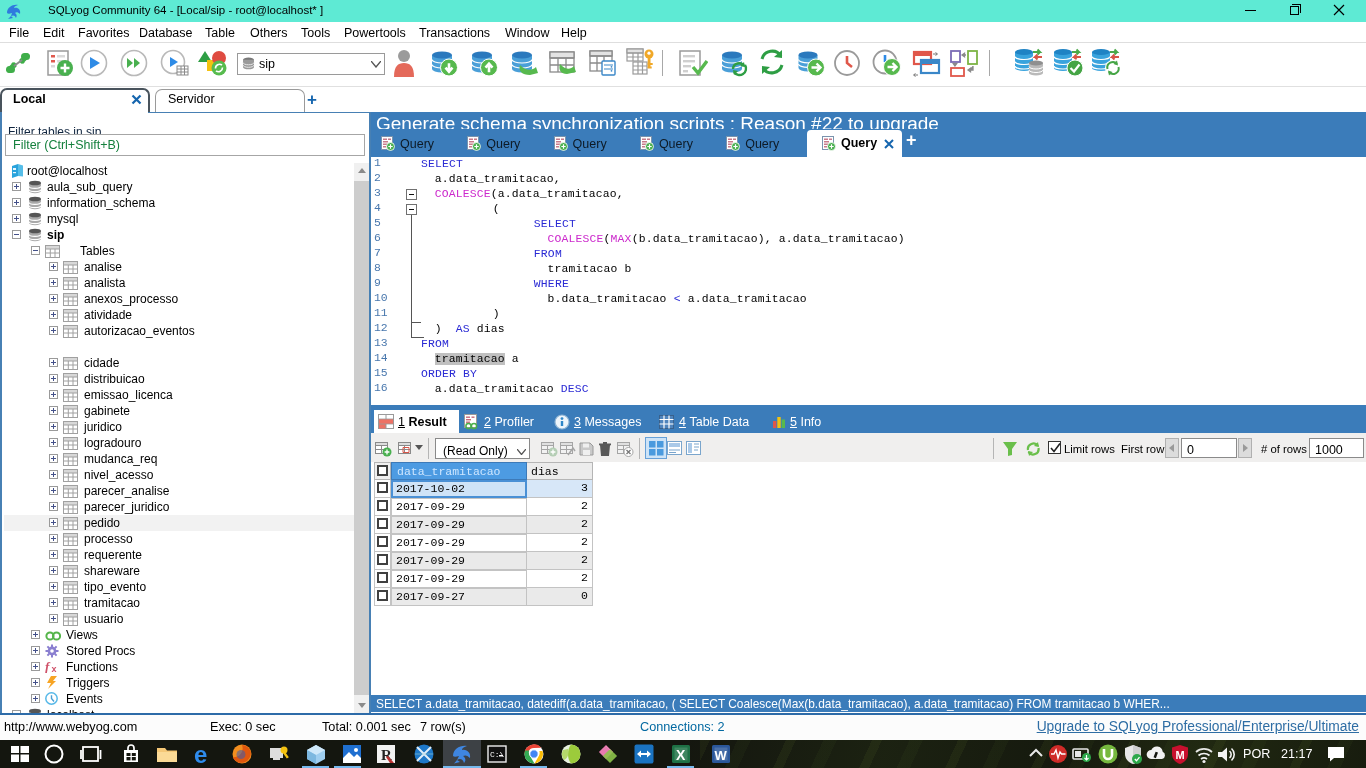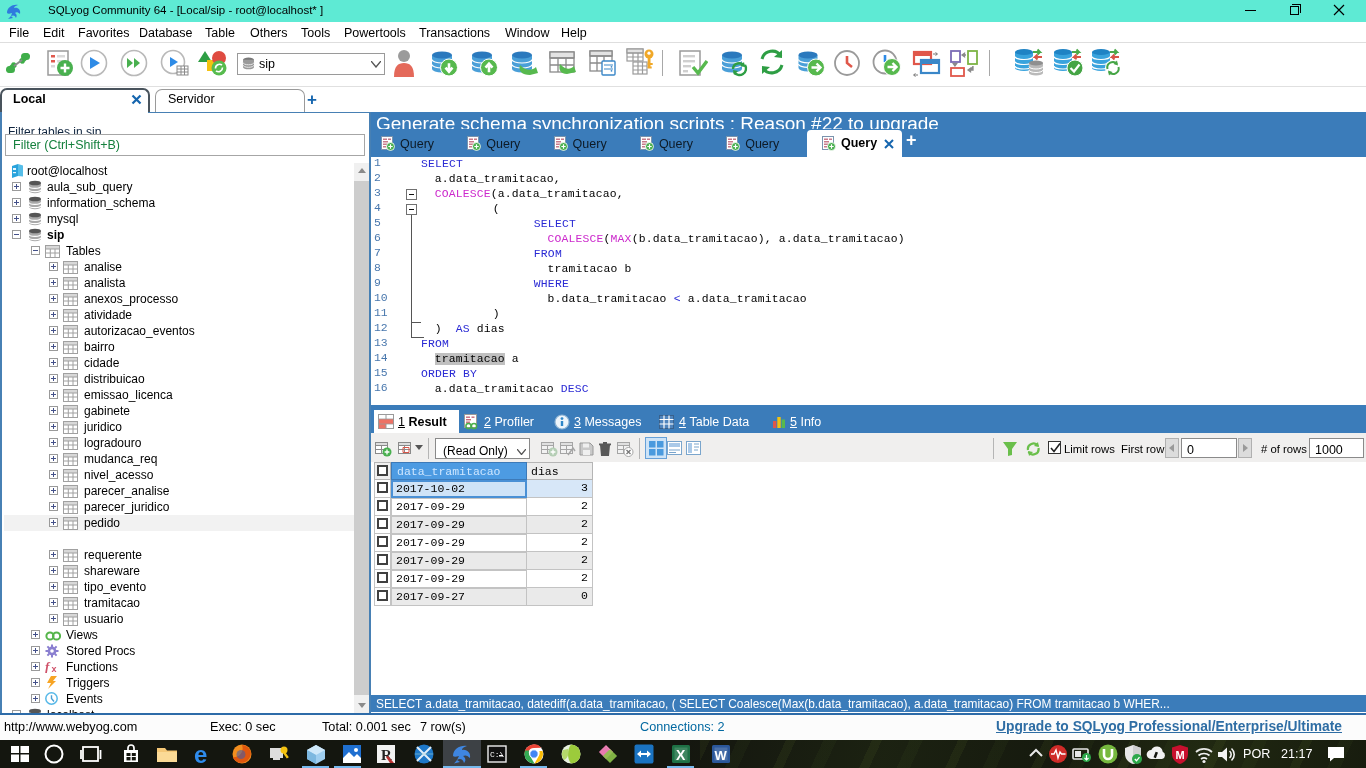--- a/index.html
+++ b/index.html
@@ -317,21 +317,21 @@
       </svg>
       <span class="lbl" style="left:43px;font-weight:bold">sip</span>
     </div>
 <div class="tree-row" style="top:130px">
       <span class="exp" style="left:27px"></span>
       <svg class="ab" style="left:41px;top:2px" width="15" height="13" viewBox="0 0 15 13">
 <rect x="0.5" y="0.5" width="14" height="12" fill="#fff" stroke="#a0a0a0"></rect>
 <rect x="0.5" y="0.5" width="14" height="3.5" fill="#d8d8d8" stroke="#a0a0a0"></rect>
 <path d="M0.5 8 H14.5 M5.3 4 V12.5 M10 4 V12.5" stroke="#a0a0a0" fill="none"></path>
       </svg>
-      <span class="lbl" style="left:62px">Tables</span>
+      <span class="lbl" style="left:76px">Tables</span>
     </div>
 <div class="tree-row" style="top:146px;">
       <span class="exp plus" style="left:45px"></span>
       <svg class="ab" style="left:59px;top:2px" width="15" height="13" viewBox="0 0 15 13">
 <rect x="0.5" y="0.5" width="14" height="12" fill="#fff" stroke="#a0a0a0"></rect>
 <rect x="0.5" y="0.5" width="14" height="3.5" fill="#d8d8d8" stroke="#a0a0a0"></rect>
 <path d="M0.5 8 H14.5 M5.3 4 V12.5 M10 4 V12.5" stroke="#a0a0a0" fill="none"></path>
       </svg>
       <span class="lbl" style="left:80px">analise</span>
     </div>
@@ -364,29 +364,20 @@
     </div>
 <div class="tree-row" style="top:210px;">
       <span class="exp plus" style="left:45px"></span>
       <svg class="ab" style="left:59px;top:2px" width="15" height="13" viewBox="0 0 15 13">
 <rect x="0.5" y="0.5" width="14" height="12" fill="#fff" stroke="#a0a0a0"></rect>
 <rect x="0.5" y="0.5" width="14" height="3.5" fill="#d8d8d8" stroke="#a0a0a0"></rect>
 <path d="M0.5 8 H14.5 M5.3 4 V12.5 M10 4 V12.5" stroke="#a0a0a0" fill="none"></path>
       </svg>
       <span class="lbl" style="left:80px">autorizacao_eventos</span>
     </div>
-<div class="tree-row" style="top:226px;">
-      <span class="exp plus" style="left:45px"></span>
-      <svg class="ab" style="left:59px;top:2px" width="15" height="13" viewBox="0 0 15 13">
-<rect x="0.5" y="0.5" width="14" height="12" fill="#fff" stroke="#a0a0a0"></rect>
-<rect x="0.5" y="0.5" width="14" height="3.5" fill="#d8d8d8" stroke="#a0a0a0"></rect>
-<path d="M0.5 8 H14.5 M5.3 4 V12.5 M10 4 V12.5" stroke="#a0a0a0" fill="none"></path>
-      </svg>
-      <span class="lbl" style="left:80px">bairro</span>
-    </div>
 <div class="tree-row" style="top:242px;">
       <span class="exp plus" style="left:45px"></span>
       <svg class="ab" style="left:59px;top:2px" width="15" height="13" viewBox="0 0 15 13">
 <rect x="0.5" y="0.5" width="14" height="12" fill="#fff" stroke="#a0a0a0"></rect>
 <rect x="0.5" y="0.5" width="14" height="3.5" fill="#d8d8d8" stroke="#a0a0a0"></rect>
 <path d="M0.5 8 H14.5 M5.3 4 V12.5 M10 4 V12.5" stroke="#a0a0a0" fill="none"></path>
       </svg>
       <span class="lbl" style="left:80px">cidade</span>
     </div>
 <div class="tree-row" style="top:258px;">
@@ -471,20 +462,29 @@
       <span class="lbl" style="left:80px">parecer_juridico</span>
     </div>
 <div class="tree-row" style="top:402px;background:#f2f2f2;">
       <span class="exp plus" style="left:45px"></span>
       <svg class="ab" style="left:59px;top:2px" width="15" height="13" viewBox="0 0 15 13">
 <rect x="0.5" y="0.5" width="14" height="12" fill="#fff" stroke="#a0a0a0"></rect>
 <rect x="0.5" y="0.5" width="14" height="3.5" fill="#d8d8d8" stroke="#a0a0a0"></rect>
 <path d="M0.5 8 H14.5 M5.3 4 V12.5 M10 4 V12.5" stroke="#a0a0a0" fill="none"></path>
       </svg>
       <span class="lbl" style="left:80px">pedido</span>
+    </div>
+<div class="tree-row" style="top:418px;">
+      <span class="exp plus" style="left:45px"></span>
+      <svg class="ab" style="left:59px;top:2px" width="15" height="13" viewBox="0 0 15 13">
+<rect x="0.5" y="0.5" width="14" height="12" fill="#fff" stroke="#a0a0a0"></rect>
+<rect x="0.5" y="0.5" width="14" height="3.5" fill="#d8d8d8" stroke="#a0a0a0"></rect>
+<path d="M0.5 8 H14.5 M5.3 4 V12.5 M10 4 V12.5" stroke="#a0a0a0" fill="none"></path>
+      </svg>
+      <span class="lbl" style="left:80px">processo</span>
     </div>
 <div class="tree-row" style="top:434px;">
       <span class="exp plus" style="left:45px"></span>
       <svg class="ab" style="left:59px;top:2px" width="15" height="13" viewBox="0 0 15 13">
 <rect x="0.5" y="0.5" width="14" height="12" fill="#fff" stroke="#a0a0a0"></rect>
 <rect x="0.5" y="0.5" width="14" height="3.5" fill="#d8d8d8" stroke="#a0a0a0"></rect>
 <path d="M0.5 8 H14.5 M5.3 4 V12.5 M10 4 V12.5" stroke="#a0a0a0" fill="none"></path>
       </svg>
       <span class="lbl" style="left:80px">requerente</span>
     </div>
@@ -914,21 +914,21 @@
 <div class="ab" style="left:371px;top:695px;width:995px;height:17px;background:#3b7cba">
     <div class="ab" style="left:5px;top:2px;font-size:11.9px;color:#fff;white-space:nowrap">SELECT a.data_tramitacao, datediff(a.data_tramitacao, ( SELECT Coalesce(Max(b.data_tramitacao), a.data_tramitacao) FROM tramitacao b WHER...</div>
   </div>
 <div class="ab" style="left:0;top:713px;width:1366px;height:2px;background:#2d6ba8"></div>
 <div class="ab" style="left:0;top:715px;width:1366px;height:25px;background:#fcfcfc">
 <div class="ab" style="left:4px;top:5px;font-size:12.7px;color:#000">http://www.webyog.com</div>
 <div class="ab" style="left:210px;top:5px;font-size:12.7px;color:#000">Exec: 0 sec</div>
 <div class="ab" style="left:322px;top:5px;font-size:12.7px;color:#000">Total: 0.001 sec</div>
 <div class="ab" style="left:420px;top:5px;font-size:12.7px;color:#000">7 row(s)</div>
 <div class="ab" style="left:640px;top:5px;font-size:12.7px;color:#0369a1">Connections: 2</div>
-<div class="ab" style="right:24px;top:4px;font-size:13.8px;color:#2e6da4;font-weight:bold;text-decoration:underline">Upgrade to SQLyog Professional/Enterprise/Ultimate</div>
+<div class="ab" style="right:7px;top:4px;font-size:13.8px;color:#2e6da4;font-weight:normal;text-decoration:underline">Upgrade to SQLyog Professional/Enterprise/Ultimate</div>
 </div>
 <div class="ab" style="left:0;top:740px;width:1366px;height:28px;background:#14160f">
 <div class="ab" style="left:680px;top:0;width:686px;height:28px;background:linear-gradient(100deg,#14160f 0%,#1d2412 30%,#161a0e 55%,#232c12 75%,#181d0e 100%);opacity:.85"></div>
 <div class="ab" style="left:700px;top:0;width:666px;height:28px;background:repeating-linear-gradient(115deg,rgba(90,110,40,0.13) 0 9px,rgba(0,0,0,0) 9px 34px,rgba(70,95,35,0.10) 34px 46px,rgba(0,0,0,0) 46px 78px)"></div>
 <svg class="ab" style="left:8px;top:2px" width="24" height="24" viewBox="0 0 24 24">
       <g fill="#fff">
         <rect x="3" y="4" width="8" height="7"></rect>
         <rect x="12.5" y="4" width="8.5" height="7"></rect>
         <rect x="3" y="12.5" width="8" height="7.5"></rect>
         <rect x="12.5" y="12.5" width="8.5" height="7.5"></rect>

